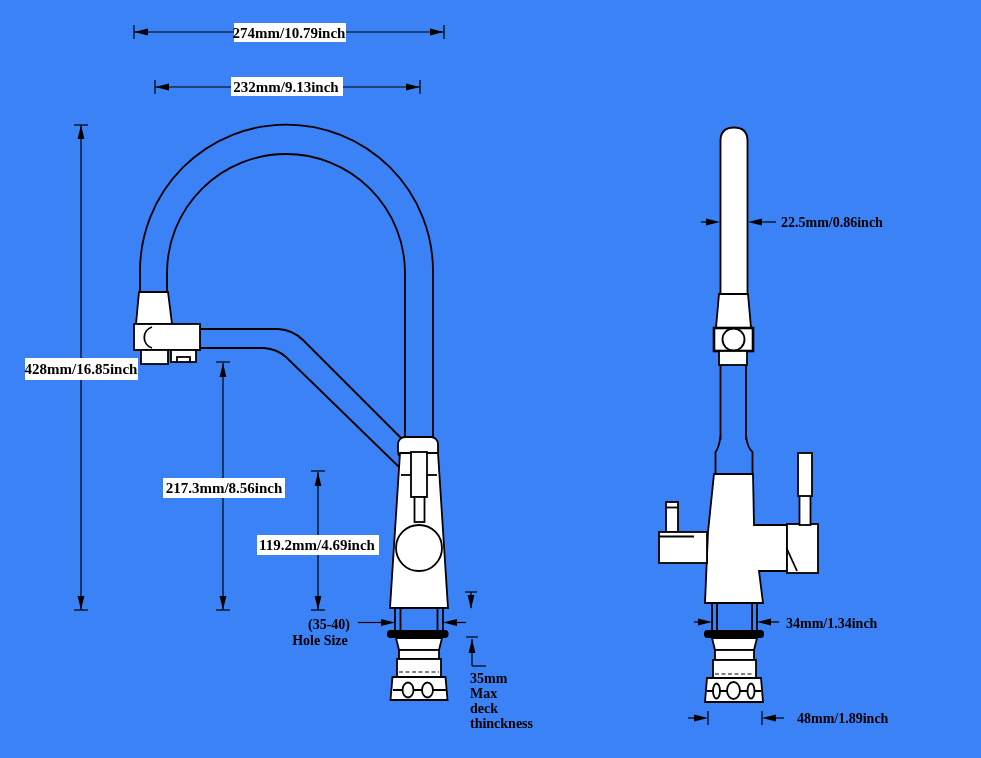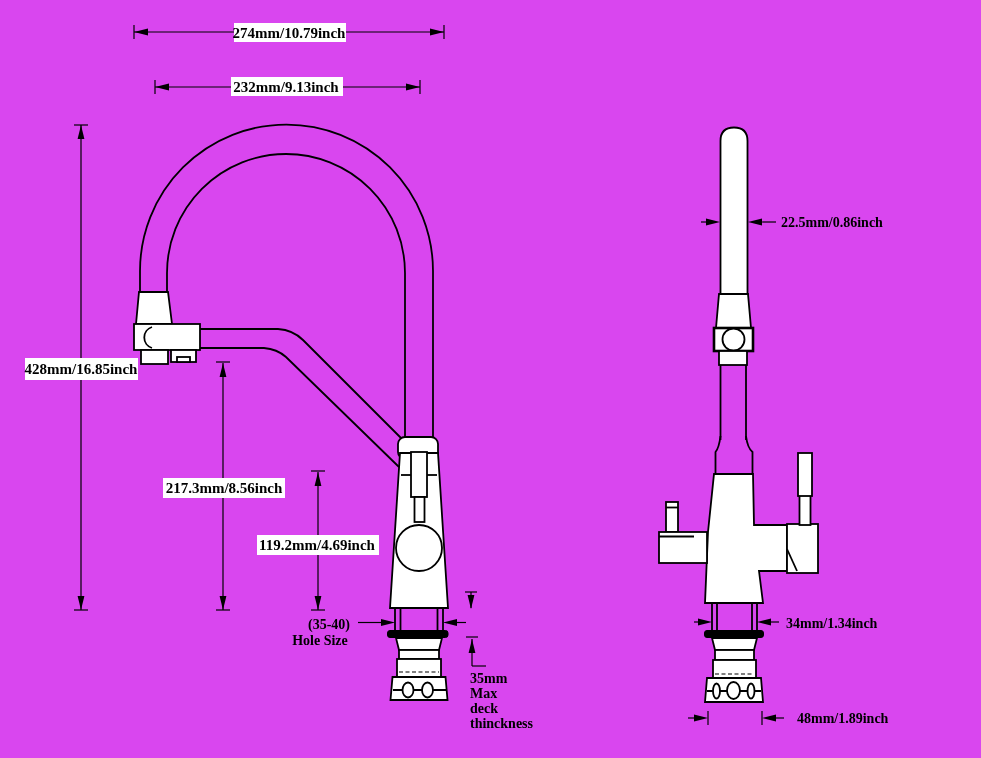--- a/index.html
+++ b/index.html
@@ -1,16 +1,16 @@
 <!DOCTYPE html>
 <html><head>
 <meta charset="utf-8">
 <style>
   html,body{margin:0;padding:0;background:#ffffff;}
-  .page{width:981px;height:758px;background:#d946ef;position:relative;overflow:hidden;}
+  .page{width:981px;height:758px;background:#3b82f6;position:relative;overflow:hidden;}
   svg{display:block;}
   .outline{fill:#ffffff;stroke:#000000;stroke-width:1.8;}
   .outline-nf{fill:none;stroke:#000000;stroke-width:1.8;}
   .thick{fill:#ffffff;stroke:#000000;stroke-width:2.6;}
   .solidbar{fill:#000000;stroke:#000000;stroke-width:1;}
   .dimline{fill:none;stroke:#000000;stroke-width:1.2;}
   .dimdash{fill:none;stroke:#000000;stroke-width:1.2;stroke-dasharray:4 2.5;}
   .ah{fill:#000000;stroke:none;}
   .mask{fill:#ffffff;stroke:none;}
   text{font-family:"Liberation Serif","DejaVu Serif",serif;font-weight:bold;fill:#000000;}

